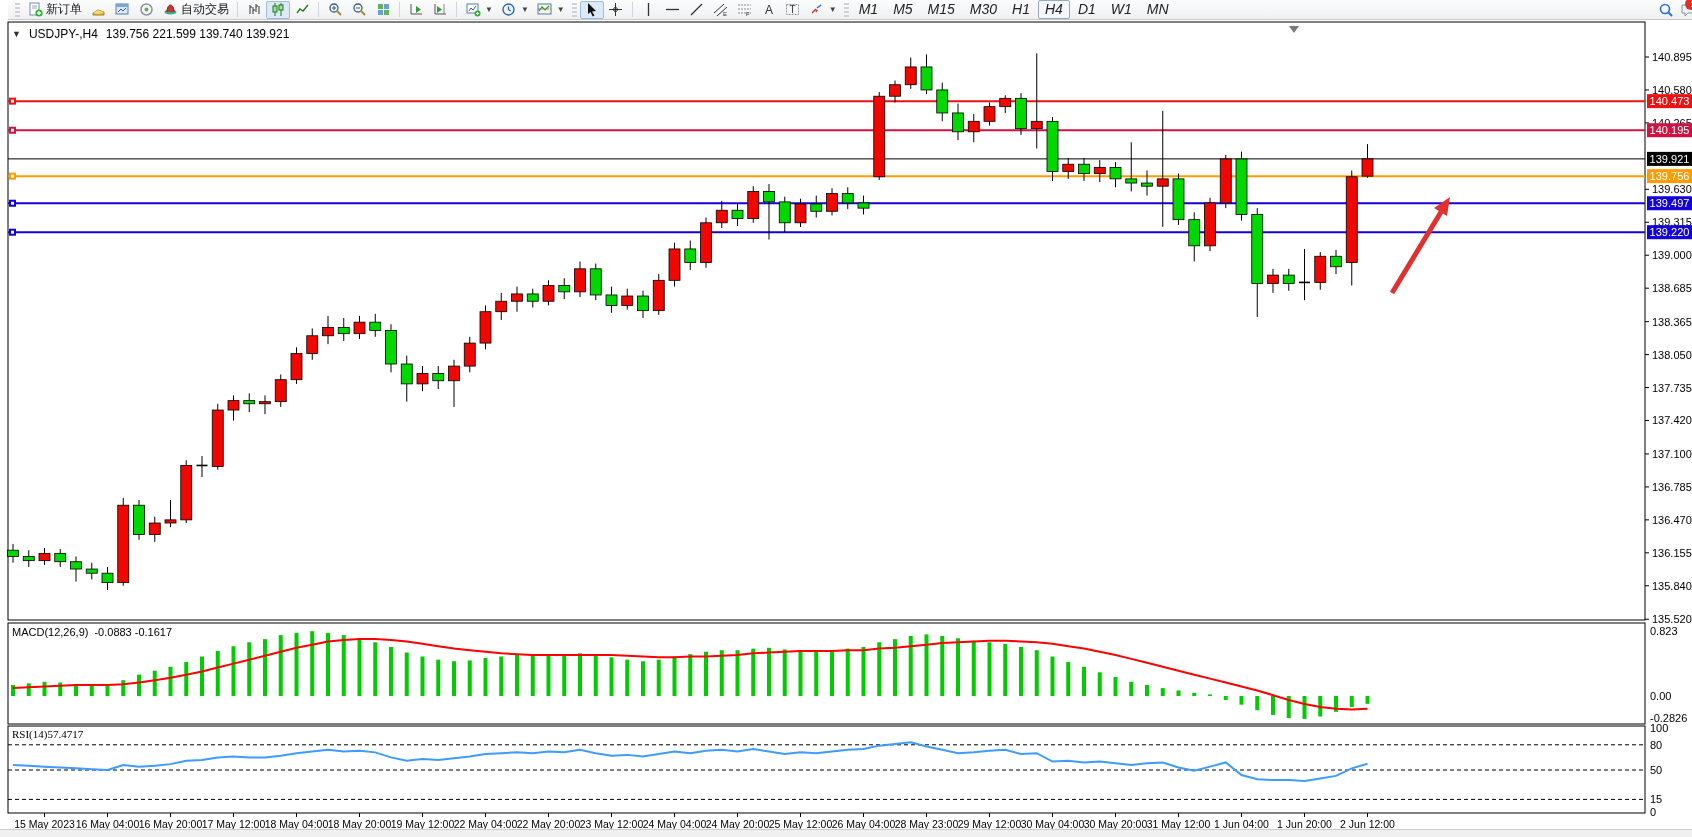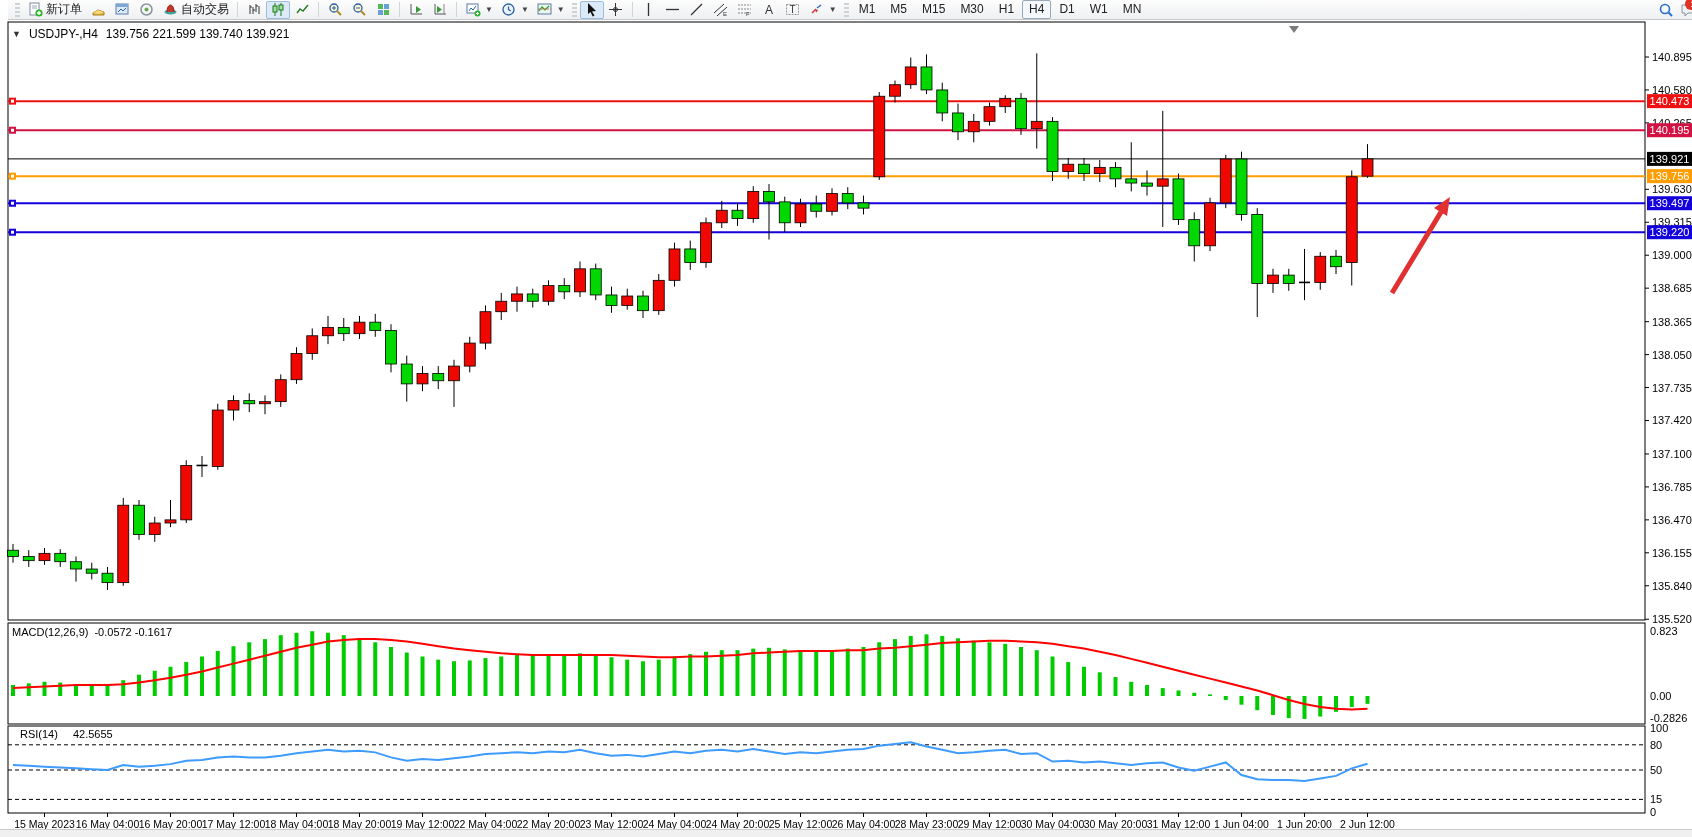--- a/index.html
+++ b/index.html
@@ -10,21 +10,21 @@
     background:linear-gradient(#fdfdfd,#eef0f2);border-bottom:1px solid #c6c9cc;
     display:flex;align-items:center;padding:0 4px;box-sizing:border-box;z-index:5;}
   .grip{width:5px;height:14px;margin:0 3px;
     background:repeating-linear-gradient(#cfd3d7 0 2px,transparent 2px 4px);}
   .tbtn{height:18px;display:flex;align-items:center;gap:3px;padding:0 3px;border:1px solid transparent;
     border-radius:2px;font-size:12px;color:#1a1a1a;white-space:nowrap;}
   .tbtn.pressed{background:#dce9f7;border:1px solid #9ebcdc;}
   .sep{width:1px;height:15px;background:#d2d5d8;margin:0 4px;}
   .ic{width:16px;height:16px;display:inline-flex;align-items:center;justify-content:center;}
   .caret{font-size:8px;color:#444;margin-left:1px;}
-  .tf{font-size:12px;color:#222;padding:1px 6px;height:15px;line-height:15px;border:1px solid transparent;border-radius:2px;}
+  .tf{font-size:14px;color:#222;padding:1px 6px;height:15px;line-height:15px;border:1px solid transparent;border-radius:2px;font-style:italic;}
   .tf.pressed{background:#f4f8fc;border:1px solid #9aa8b8;}
   .tb-right{margin-left:auto;display:flex;align-items:center;gap:6px;}
   .badge{position:absolute;right:-5px;top:-4px;min-width:12px;height:12px;border-radius:7px;background:#e03127;
     color:#fff;font-size:9px;line-height:12px;text-align:center;padding:0 2px;font-weight:bold;}
   .bubble{position:relative;}
   
   .ovl{position:absolute;z-index:3;font-size:12px;color:#000;display:flex;gap:8px;align-items:center;}
   .ovl .tri{font-size:9px;color:#333;}
   svg.plot{position:absolute;left:0;top:0;z-index:1;}
   .statusbar{position:absolute;left:0;bottom:0;width:1692px;height:7px;background:#f0f0f0;border-top:1px solid #cccccc;z-index:4;}
@@ -271,25 +271,25 @@
     </div>
   </div>
 
   <div class="ovl" style="left:12px;top:27px;">
     <span class="tri">▼</span>
     <span>USDJPY-,H4</span>
     <span>139.756 221.599 139.740 139.921</span>
   </div>
   <div class="ovl" style="left:12px;top:626px;font-size:11px;gap:6px;text-align:right;">
     <span>MACD(12,26,9)</span>
-    <span>-0.0572 -0.1617</span>
+    <span>-0.0883 -0.1617</span>
   </div>
-  <div class="ovl" style="left:20px;top:728px;font-size:11px;gap:15px;">
+  <div class="ovl" style="left:12px;top:728px;font-size:11px;gap:0;font-family:Liberation Serif, serif;">
     <span>RSI(14)</span>
-    <span>42.5655</span>
+    <span>57.4717</span>
   </div>
 
   <svg class="plot" id="chart-svg" width="1692" height="837">
       <g>
         <rect x="8" y="22" width="1637" height="598" fill="#ffffff" stroke="#000" stroke-width="1"></rect>
         <rect x="8" y="623" width="1637" height="101" fill="#ffffff" stroke="#000" stroke-width="1"></rect>
         <rect x="8" y="726" width="1637" height="87" fill="#ffffff" stroke="#000" stroke-width="1"></rect>
       </g>
       <g>
         <line x1="8" y1="101.14225941422563" x2="1645" y2="101.14225941422563" stroke="#ee1111" stroke-width="2"></line>

